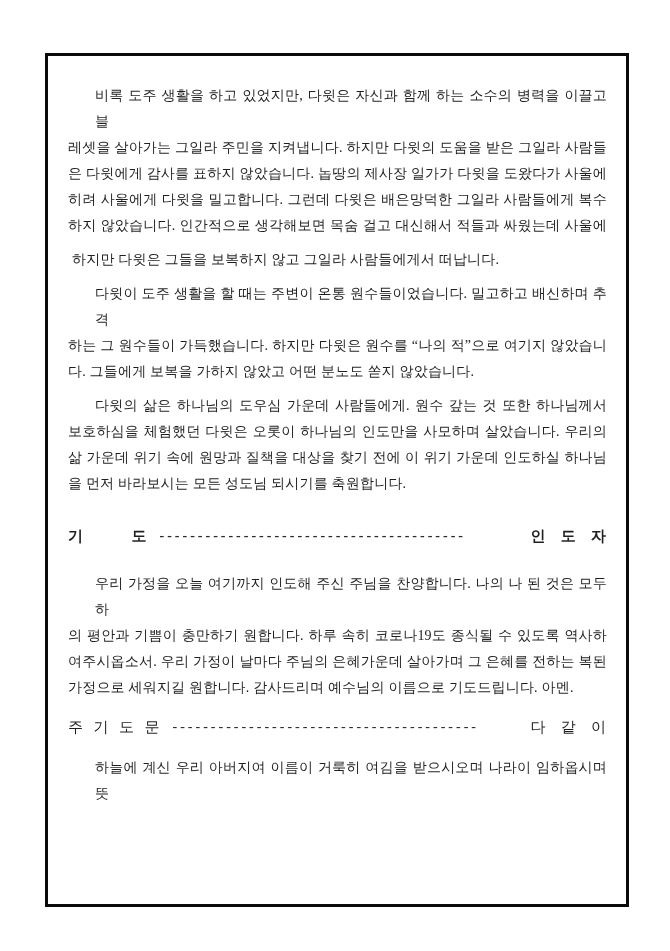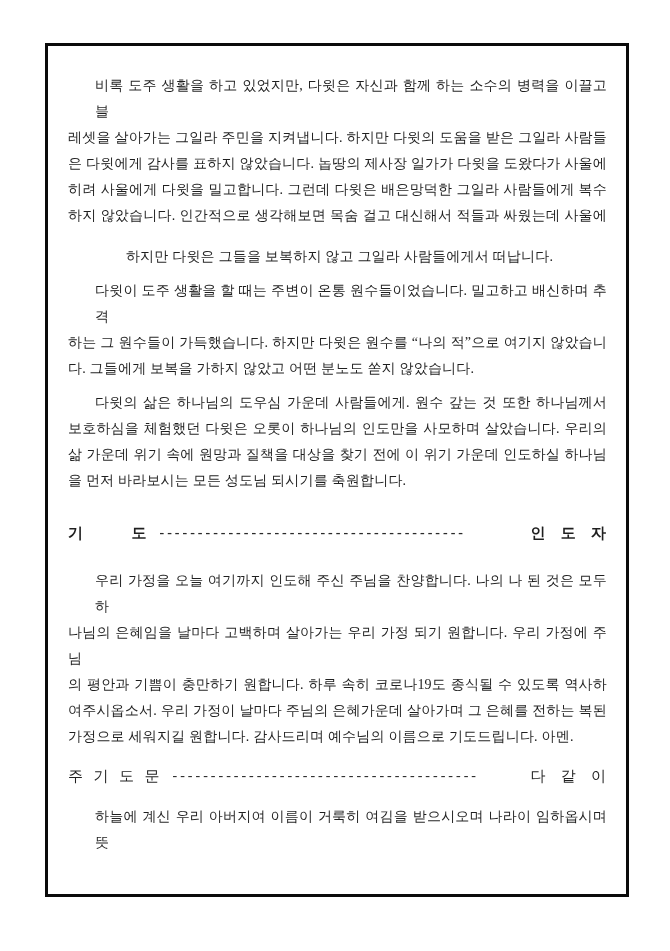--- a/index.html
+++ b/index.html
@@ -12,33 +12,33 @@
     width: 670px;
     height: 951px;
     background: #ffffff;
     overflow: hidden;
     font-family: "Liberation Serif", "DejaVu Serif", serif;
     color: #1f1f1f;
   }
   .frame {
     position: absolute;
     left: 45px;
-    top: 43px;
+    top: 53px;
     width: 584px;
     height: 854px;
     border: 3px solid #0a0a0a;
     box-sizing: border-box;
     padding: 27px 19px 0 20px;
     overflow: hidden;
   }
   .para {
     margin: 0;
   }
   .para + .para { margin-top: 8px; }
-  .para.section-para-david-leaves { margin-top: 15px; text-align: center; }
+  .para.section-para-david-leaves { margin-top: 8px; }
   .line {
     font-size: 14px;
     line-height: 26px;
     white-space: normal;
     letter-spacing: 0.2px;
   }
   .line.fill {
     text-align: justify;
     text-align-last: justify;
   }
@@ -94,21 +94,20 @@
           <div class="line fill">삶 가운데 위기 속에 원망과 질책을 대상을 찾기 전에 이 위기 가운데 인도하실 하나님</div>
           <div class="line">을 먼저 바라보시는 모든 성도님 되시기를 축원합니다.</div>
         </div>
         <div class="rubric section-rubric-prayer">
           <span class="rlabel">기          도</span>
           <span class="dashes">----------------------------------------</span>
           <span class="rlabel">인   도   자</span>
         </div>
         <div class="para section-para-family-prayer">
           <div class="line fill indent">우리 가정을 오늘 여기까지 인도해 주신 주님을 찬양합니다. 나의 나 된 것은 모두 하</div>
-          <div class="line fill">나님의 은혜임을 날마다 고백하며 살아가는 우리 가정 되기 원합니다. 우리 가정에 주님</div>
           <div class="line fill">의 평안과 기쁨이 충만하기 원합니다. 하루 속히 코로나19도 종식될 수 있도록 역사하</div>
           <div class="line fill">여주시옵소서. 우리 가정이 날마다 주님의 은혜가운데 살아가며 그 은혜를 전하는 복된</div>
           <div class="line">가정으로 세워지길 원합니다. 감사드리며 예수님의 이름으로 기도드립니다. 아멘.</div>
         </div>
         <div class="rubric section-rubric-lords-prayer">
           <span class="rlabel">주  기  도  문</span>
           <span class="dashes">----------------------------------------</span>
           <span class="rlabel">다   같   이</span>
         </div>
         <div class="para section-para-lords-prayer">

